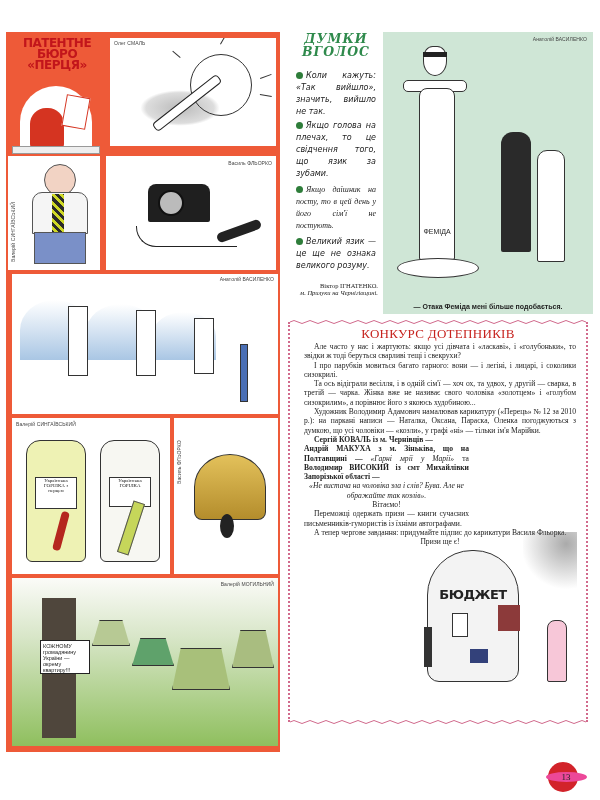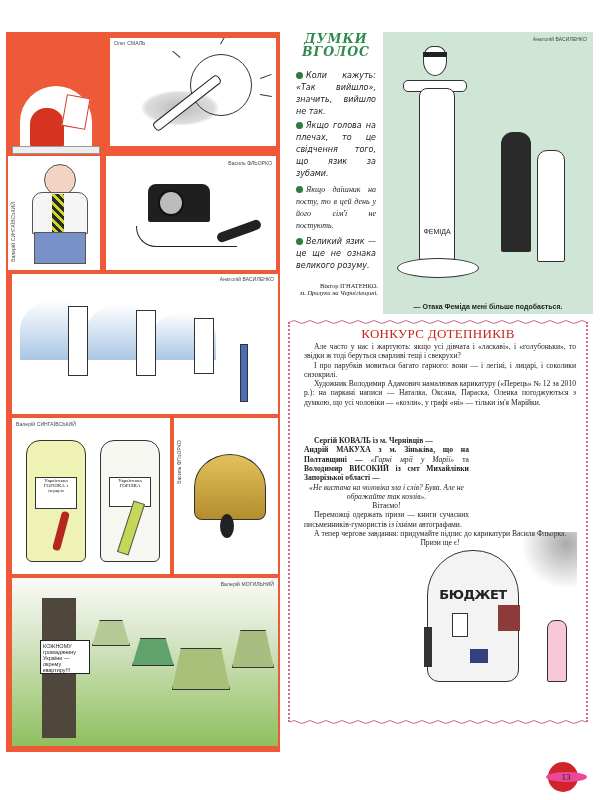--- a/index.html
+++ b/index.html
@@ -28,37 +28,42 @@
   .author-sig .place{font-style:italic;text-align:left;display:block;}
   
   .themis{left:383px;top:32px;width:210px;height:282px;background:#cfe6d6;}
   .themis-caption{position:absolute;left:0;right:0;bottom:4px;text-align:center;font-family:"Liberation Sans",sans-serif;font-weight:bold;font-size:7px;color:#222;}
   
   .contest{left:288px;top:322px;width:296px;height:400px;border-left:2px dotted #d16a8c;border-right:2px dotted #d16a8c;}
   .wave{position:absolute;left:0;width:100%;height:6px;}
   .contest-title{position:absolute;left:0;right:0;top:4px;text-align:center;font-family:"Liberation Serif",serif;font-size:13px;color:#c6231e;letter-spacing:.3px;}
   .contest-body{position:absolute;left:14px;right:10px;top:20px;font-size:7.6px;line-height:9.3px;text-align:justify;color:#222;}
   .contest-body p{margin:0;text-indent:10px;}
-  .narrow{width:165px;margin-top:29px;}
+  .narrow{width:165px;}
   .it{font-style:italic;}
   .b{font-weight:bold;}
   .center{text-align:center;text-indent:0!important;}
   .budget{left:407px;top:530px;width:170px;height:160px;}
   .bag{position:absolute;left:20px;top:20px;width:90px;height:130px;border:1.5px solid #333;border-radius:45px 45px 12px 12px;background:#f3f3f3;}
   .bag-label{position:absolute;left:0;right:0;top:36px;text-align:center;font-family:"DejaVu Sans",sans-serif;font-weight:bold;font-size:13px;color:#222;letter-spacing:-0.5px;}
   .man{position:absolute;left:140px;top:90px;width:18px;height:60px;border:1.2px solid #333;border-radius:8px 8px 2px 2px;background:#f7c7d8;}
   .page-num{left:548px;top:762px;width:30px;height:30px;border-radius:50%;background:#d2232a;color:#fff;font-size:9px;display:flex;align-items:center;justify-content:center;font-family:"Liberation Serif",serif;}
   .page-num span{background:#ec4899;color:#222;border-radius:50%;padding:0 16px;margin-left:6px;}
 </style>
 </head>
 <body>
 
 <div class="abs left-frame">
 
   <div class="panel" style="left:2px;top:2px;width:96px;height:120px;background:#ee5a38;">
+    <div class="logo-title">
+      <div>ПАТЕНТНЕ</div>
+      <div>БЮРО</div>
+      <div>«ПЕРЦЯ»</div>
+    </div>
     <div class="devil">
       <div class="devil-body"></div>
       <div class="devil-doc"></div>
     </div>
     <div class="desk"></div>
   </div>
 
   <div class="panel" style="left:104px;top:6px;width:166px;height:108px;">
     <div class="credit" style="left:4px;top:2px;">Олег СМАЛЬ</div>
     <div class="shade"></div>
@@ -157,20 +162,21 @@
   <svg class="wave" style="top:-3px;" viewBox="0 0 296 6" preserveAspectRatio="none">
       <path d="M0 3 Q4 0 8 3 T16 3 T24 3 T32 3 T40 3 T48 3 T56 3 T64 3 T72 3 T80 3 T88 3 T96 3 T104 3 T112 3 T120 3 T128 3 T136 3 T144 3 T152 3 T160 3 T168 3 T176 3 T184 3 T192 3 T200 3 T208 3 T216 3 T224 3 T232 3 T240 3 T248 3 T256 3 T264 3 T272 3 T280 3 T288 3 T296 3" stroke="#d16a8c" stroke-width="1" fill="none"></path>
     </svg>
   <svg class="wave" style="bottom:-3px;" viewBox="0 0 296 6" preserveAspectRatio="none">
       <path d="M0 3 Q4 0 8 3 T16 3 T24 3 T32 3 T40 3 T48 3 T56 3 T64 3 T72 3 T80 3 T88 3 T96 3 T104 3 T112 3 T120 3 T128 3 T136 3 T144 3 T152 3 T160 3 T168 3 T176 3 T184 3 T192 3 T200 3 T208 3 T216 3 T224 3 T232 3 T240 3 T248 3 T256 3 T264 3 T272 3 T280 3 T288 3 T296 3" stroke="#d16a8c" stroke-width="1" fill="none"></path>
     </svg>
   <div class="contest-title">КОНКУРС ДОТЕПНИКІВ</div>
   <div class="contest-body">
     <p>Але часто у нас і жартують: якщо усі дівчата і «ласкаві», і «голубоньки», то звідки ж тоді беруться сварливі тещі і свекрухи?</p>
     <p>І про парубків мовиться багато гарного: вони — і легіні, і лицарі, і соколики сизокрилі.</p>
+    <p>Та ось відіграли весілля, і в одній сім'ї — хоч ох, та удвох, у другій — сварка, в третій — чарка. Жінка вже не називає свого чоловіка «золотцем» і «голубом сизокрилим», а порівнює його з якоюсь худобиною...</p>
     <p>Художник Володимир Адамович намалював карикатуру («Перець» № 12 за 2010 р.): на паркані написи — Наталка, Оксана, Параска, Оленка погоджуються з думкою, що усі чоловіки — «козли», у графі «ні» — тільки ім'я Марійки.</p>
     <div class="narrow">
       <p class="b">Сергій КОВАЛЬ із м. Чернівців —</p>
       <p style="text-indent:0;"><span class="b">Андрій МАКУХА з м. Зіньківа, що на Полтавщині —</span> <span class="it">«Гарні мрії у Марії»</span> <span>та</span> <span class="b">Володимир ВИСОКИЙ із смт Михайлівки Запорізької області —</span></p>
       <p class="it" style="text-align:center;text-indent:0;">«Не вистача на чоловіка зла і слів? Бува. Але не ображайте так козлів».</p>
       <p class="center">Вітаємо!</p>
       <p>Переможці одержать призи — книги сучасних письменників-гумористів із їхніми автографами.</p>
     </div>
     <p>А тепер чергове завдання: придумайте підпис до карикатури Василя Фльорка.</p>
     <p class="center">Призи ще є!</p>

